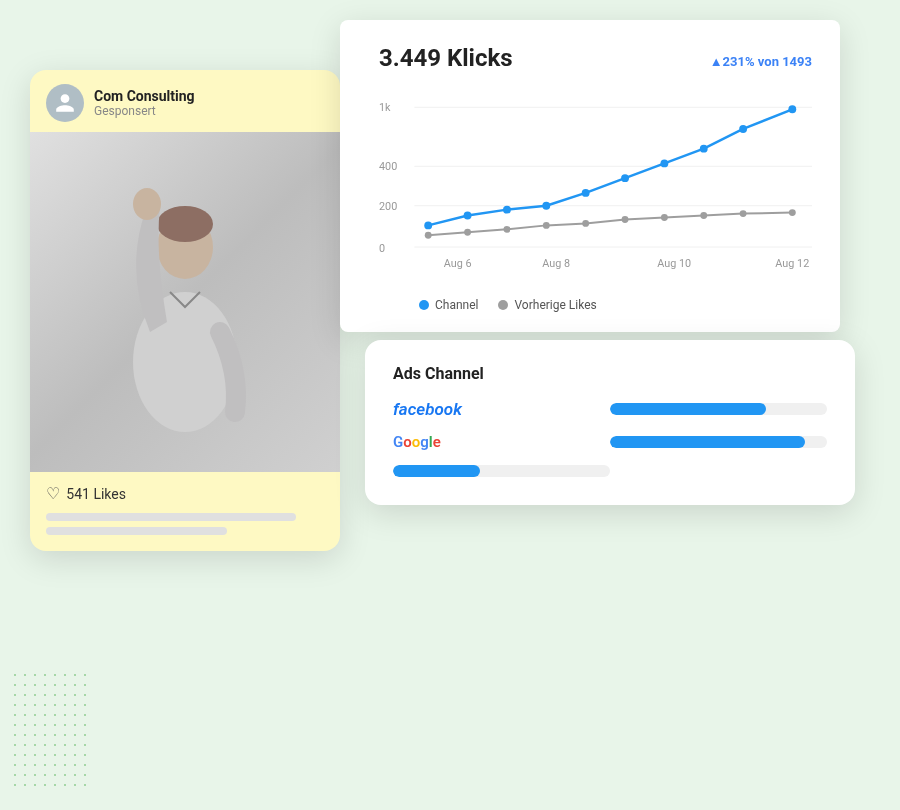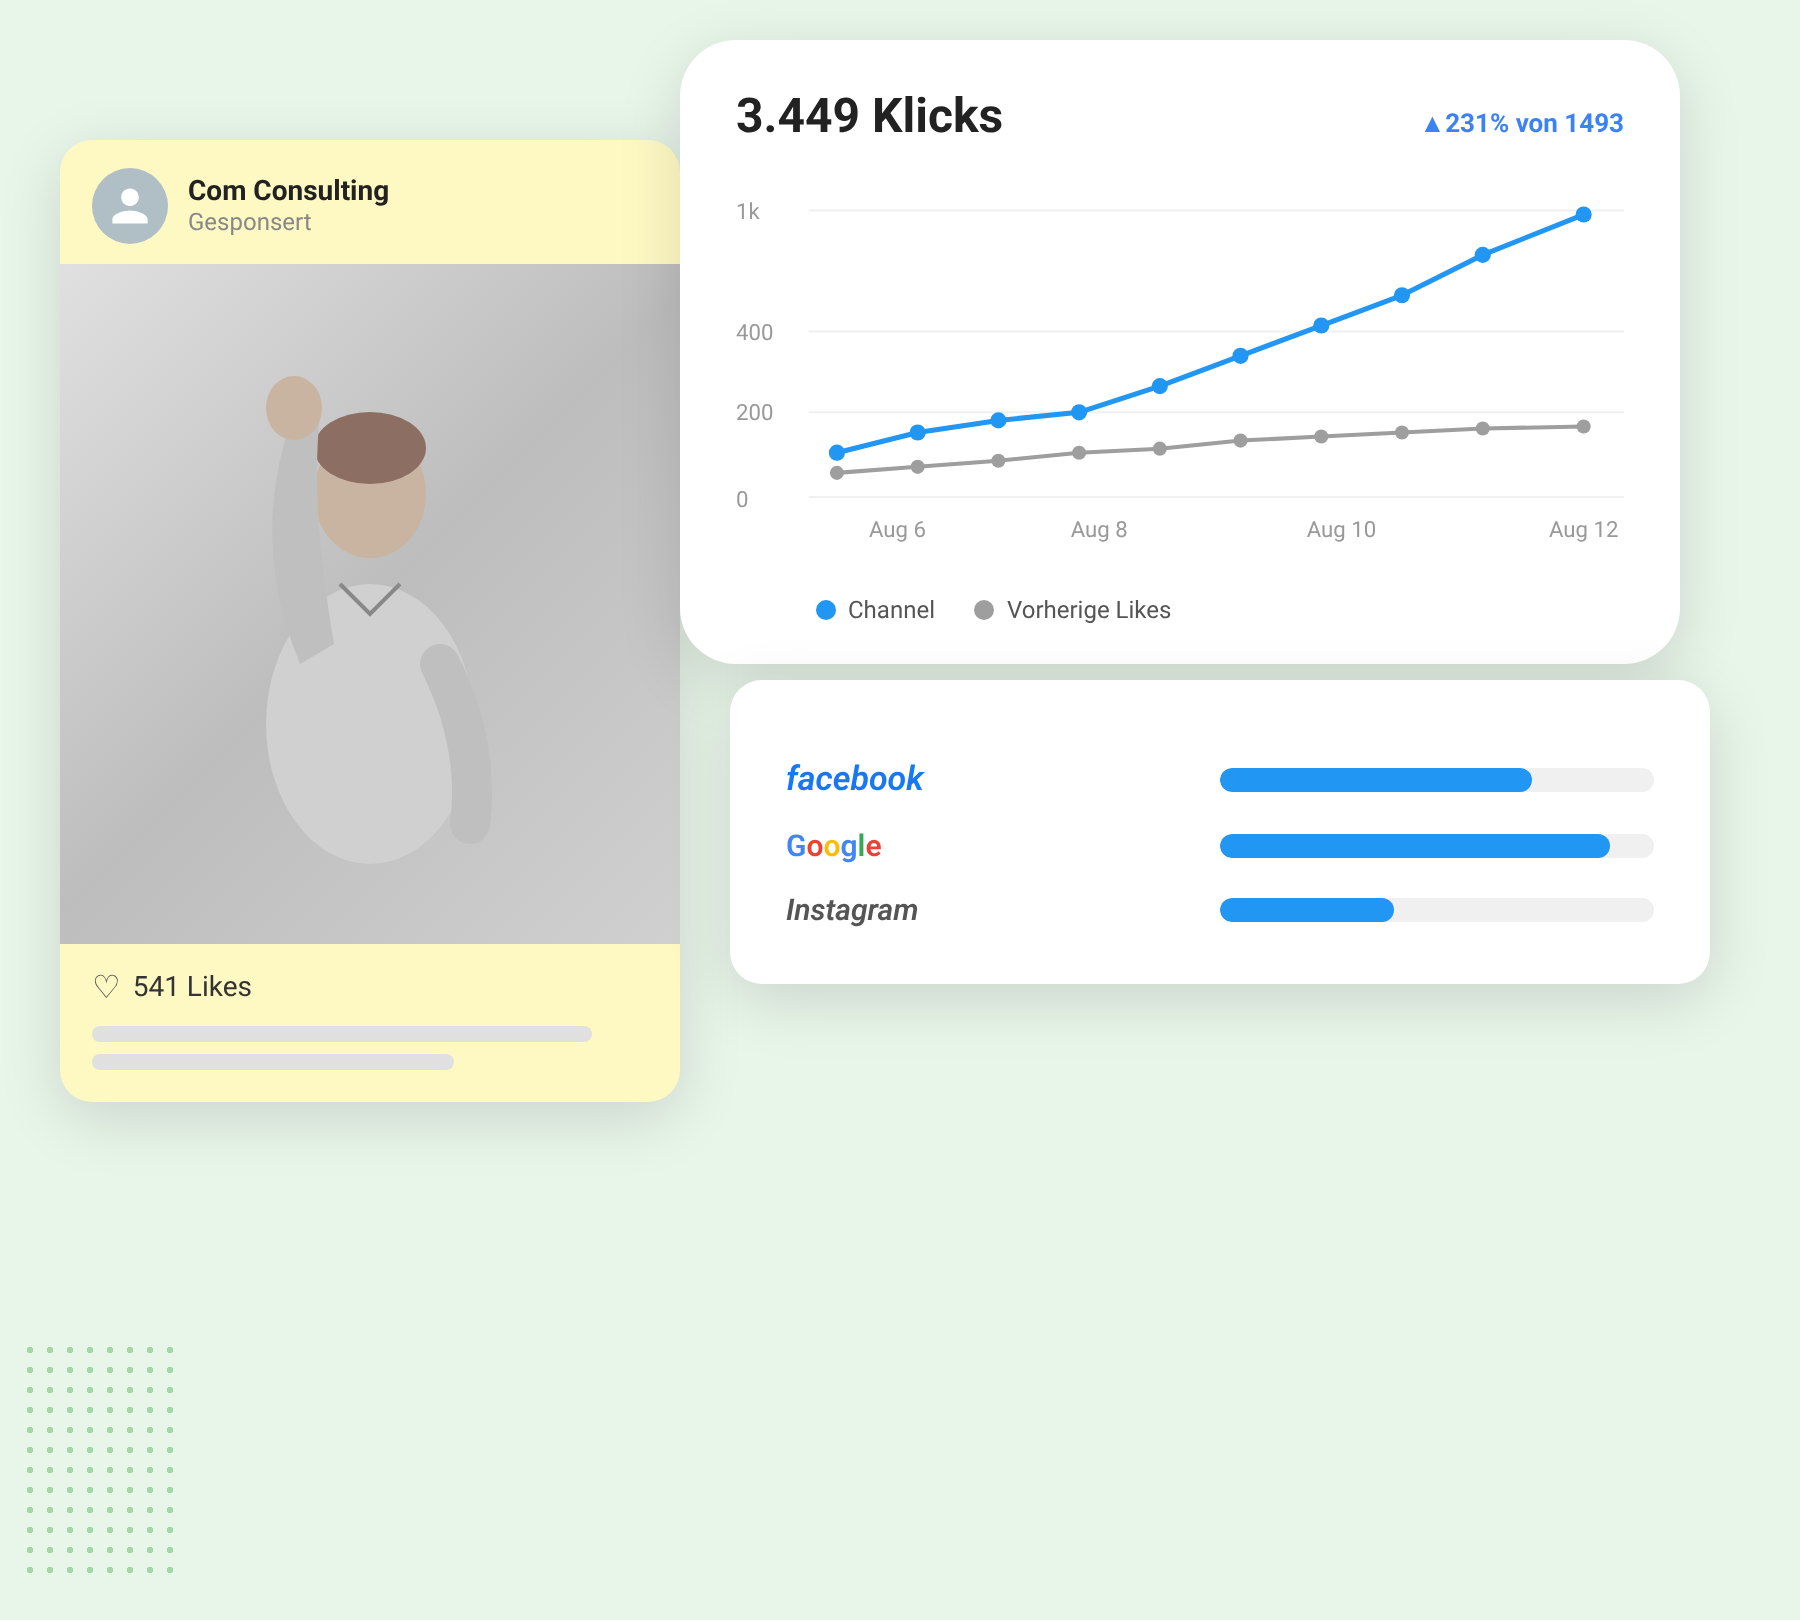--- a/index.html
+++ b/index.html
@@ -141,23 +141,23 @@
     .text-line.long { width: 90%; }
     .text-line.medium { width: 65%; }
 
     
     .chart-card {
       position: absolute;
       top: 20px;
       left: 340px;
       width: 500px;
       background: #fff;
-      border-radius: 28px;
+      border-radius: 8px;
       box-shadow: 0 8px 32px rgba(0,0,0,0.13);
-      padding: 24px 28px 20px 28px;
+      padding: 24px 28px 20px 39px;
       z-index: 3;
     }
 
     .chart-header {
       display: flex;
       align-items: baseline;
       justify-content: space-between;
       margin-bottom: 16px;
     }
 
@@ -373,37 +373,37 @@
     </div>
     <div class="legend-item">
       <div class="legend-dot gray"></div>
       <span>Vorherige Likes</span>
     </div>
   </div>
 </div>
 
 <div class="ads-card">
   <div class="ads-card-header">
+    <span class="ads-col-title">Ads Channel</span>
   </div>
 
   <div class="ads-row">
     <span class="channel-name facebook">facebook</span>
     <div class="bar-container">
       <div class="bar-fill" style="width: 72%"></div>
     </div>
   </div>
 
   <div class="ads-row">
     <span class="channel-name">
       <span style="color:#4285f4">G</span><span style="color:#ea4335">o</span><span style="color:#fbbc05">o</span><span style="color:#4285f4">g</span><span style="color:#34a853">l</span><span style="color:#ea4335">e</span>
     </span>
     <div class="bar-container">
       <div class="bar-fill" style="width: 90%"></div>
     </div>
   </div>
 
   <div class="ads-row">
-    <span class="channel-name instagram">Instagram</span>
     <div class="bar-container">
       <div class="bar-fill" style="width: 40%"></div>
     </div>
   </div>
 </div>
 
 </body></html>

